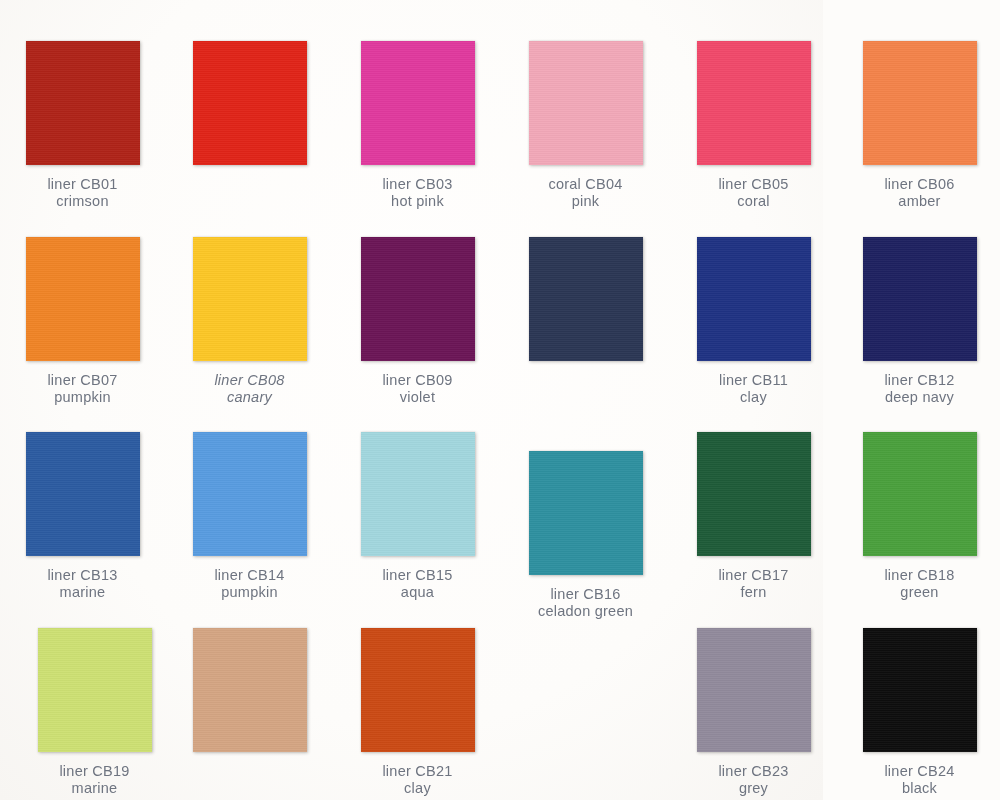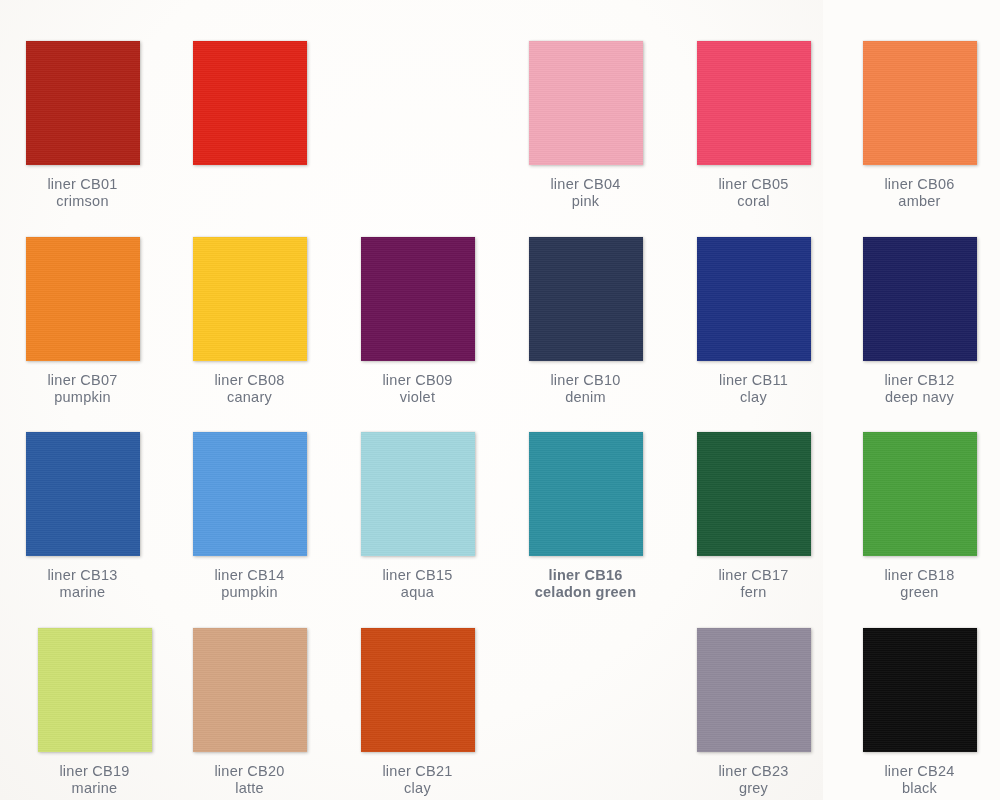--- a/index.html
+++ b/index.html
@@ -77,24 +77,31 @@
       <div class="swatch-cell" style="left: -1px; top: 41px;">
         <div class="swatch-chip" style="background: rgb(175, 35, 24);"></div>
         <div class="swatch-labels">
           <span class="swatch-code">liner CB01</span>
           <span class="swatch-name">crimson</span>
         </div>
       </div>
       <div class="swatch-cell" style="left: 166px; top: 41px;">
         <div class="swatch-chip" style="background: rgb(224, 36, 24);"></div>
       </div>
+      <div class="swatch-cell" style="left: 334px; top: 41px;">
+        <div class="swatch-chip" style="background: rgb(224, 57, 158);"></div>
+        <div class="swatch-labels">
+          <span class="swatch-code">liner CB03</span>
+          <span class="swatch-name">hot pink</span>
+        </div>
+      </div>
       <div class="swatch-cell" style="left: 502px; top: 41px;">
         <div class="swatch-chip" style="background: rgb(242, 168, 184);"></div>
         <div class="swatch-labels">
-          <span class="swatch-code">liner CB04</span>
+          <span class="swatch-code">coral CB04</span>
           <span class="swatch-name">pink</span>
         </div>
       </div>
       <div class="swatch-cell" style="left: 670px; top: 41px;">
         <div class="swatch-chip" style="background: rgb(241, 73, 106);"></div>
         <div class="swatch-labels">
           <span class="swatch-code">liner CB05</span>
           <span class="swatch-name">coral</span>
         </div>
       </div>
@@ -105,40 +112,36 @@
           <span class="swatch-name">amber</span>
         </div>
       </div>
       <div class="swatch-cell" style="left: -1px; top: 237px;">
         <div class="swatch-chip" style="background: rgb(240, 132, 38);"></div>
         <div class="swatch-labels">
           <span class="swatch-code">liner CB07</span>
           <span class="swatch-name">pumpkin</span>
         </div>
       </div>
-      <div class="swatch-cell" style="left: 166px; top: 237px;">
+      <div class="swatch-cell" style="left: 166px; top: 237px; font-style: italic;">
         <div class="swatch-chip" style="background: rgb(252, 199, 38);"></div>
         <div class="swatch-labels">
           <span class="swatch-code">liner CB08</span>
           <span class="swatch-name">canary</span>
         </div>
       </div>
       <div class="swatch-cell" style="left: 334px; top: 237px;">
         <div class="swatch-chip" style="background: rgb(107, 21, 86);"></div>
         <div class="swatch-labels">
           <span class="swatch-code">liner CB09</span>
           <span class="swatch-name">violet</span>
         </div>
       </div>
       <div class="swatch-cell" style="left: 502px; top: 237px;">
         <div class="swatch-chip" style="background: rgb(43, 54, 84);"></div>
-        <div class="swatch-labels">
-          <span class="swatch-code">liner CB10</span>
-          <span class="swatch-name">denim</span>
-        </div>
       </div>
       <div class="swatch-cell" style="left: 670px; top: 237px;">
         <div class="swatch-chip" style="background: rgb(31, 50, 131);"></div>
         <div class="swatch-labels">
           <span class="swatch-code">liner CB11</span>
           <span class="swatch-name">clay</span>
         </div>
       </div>
       <div class="swatch-cell" style="left: 836px; top: 237px;">
         <div class="swatch-chip" style="background: rgb(30, 33, 96);"></div>
@@ -161,21 +164,21 @@
           <span class="swatch-name">pumpkin</span>
         </div>
       </div>
       <div class="swatch-cell" style="left: 334px; top: 432px;">
         <div class="swatch-chip" style="background: rgb(162, 215, 222);"></div>
         <div class="swatch-labels">
           <span class="swatch-code">liner CB15</span>
           <span class="swatch-name">aqua</span>
         </div>
       </div>
-      <div class="swatch-cell" style="left: 502px; top: 432px; font-weight: bold;">
+      <div class="swatch-cell" style="left: 502px; top: 451px;">
         <div class="swatch-chip" style="background: rgb(46, 144, 160);"></div>
         <div class="swatch-labels">
           <span class="swatch-code">liner CB16</span>
           <span class="swatch-name">celadon green</span>
         </div>
       </div>
       <div class="swatch-cell" style="left: 670px; top: 432px;">
         <div class="swatch-chip" style="background: rgb(30, 91, 56);"></div>
         <div class="swatch-labels">
           <span class="swatch-code">liner CB17</span>
@@ -191,24 +194,20 @@
       </div>
       <div class="swatch-cell" style="left: -1px; top: 628px; margin-left: 12px;">
         <div class="swatch-chip" style="background: rgb(205, 224, 115);"></div>
         <div class="swatch-labels">
           <span class="swatch-code">liner CB19</span>
           <span class="swatch-name">marine</span>
         </div>
       </div>
       <div class="swatch-cell" style="left: 166px; top: 628px;">
         <div class="swatch-chip" style="background: rgb(212, 165, 131);"></div>
-        <div class="swatch-labels">
-          <span class="swatch-code">liner CB20</span>
-          <span class="swatch-name">latte</span>
-        </div>
       </div>
       <div class="swatch-cell" style="left: 334px; top: 628px;">
         <div class="swatch-chip" style="background: rgb(203, 74, 20);"></div>
         <div class="swatch-labels">
           <span class="swatch-code">liner CB21</span>
           <span class="swatch-name">clay</span>
         </div>
       </div>
       <div class="swatch-cell" style="left: 670px; top: 628px;">
         <div class="swatch-chip" style="background: rgb(145, 138, 156);"></div>

